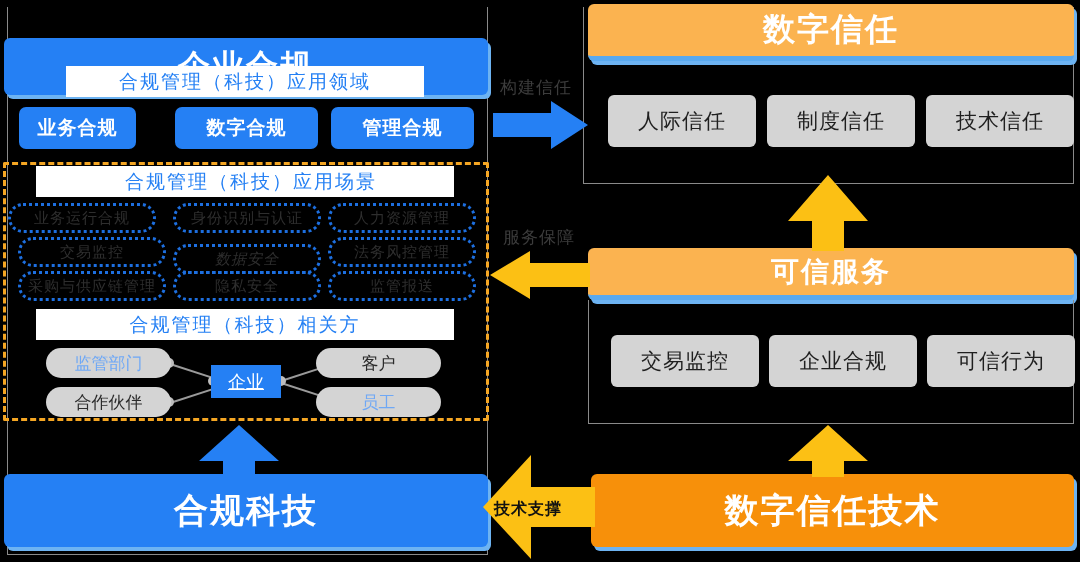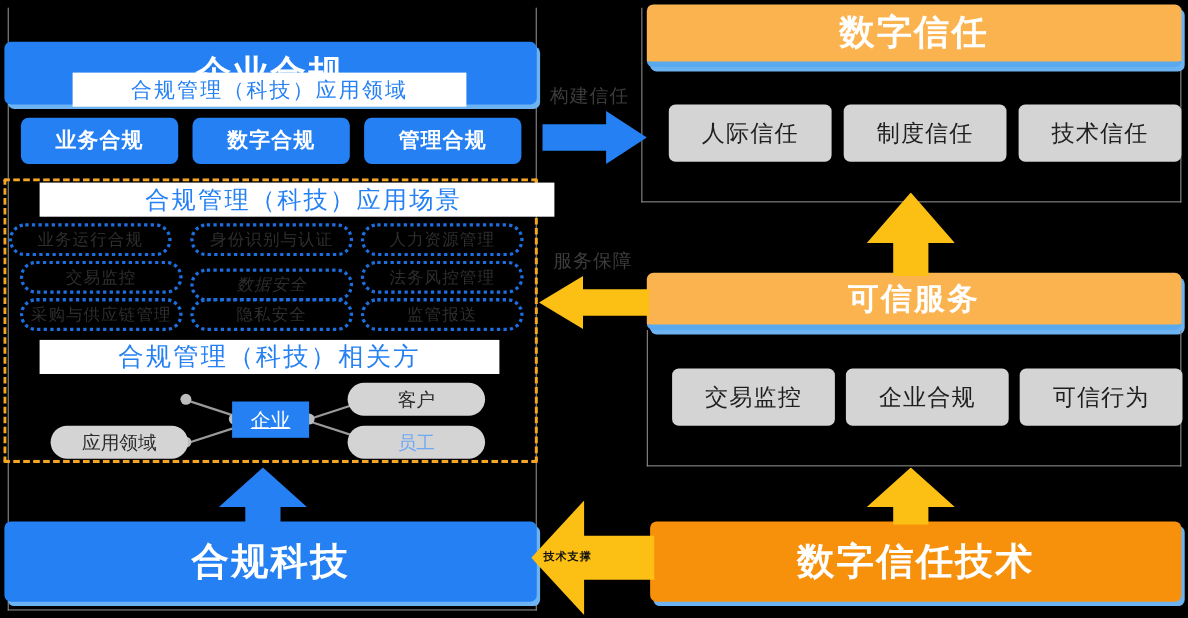--- a/index.html
+++ b/index.html
@@ -73,71 +73,72 @@
     position:absolute; left:3px; top:162px; width:486px; height:259px;
     border:3px dashed #f5a623; border-radius:2px; pointer-events:none;
   }
 
   
   .arrow { position:absolute; }
   .arrow-label {
     position:absolute; color:#3c3c3c; font-size:17px; letter-spacing:1px;
     font-weight:normal; white-space:nowrap;
   }
-  .arrow-label.on-yellow { color:#111; font-weight:bold; font-size:10px; }
+  .arrow-label.on-yellow { color:#111; font-weight:bold; font-size:16px; }
 </style>
 </head>
 <body>
 
 <div class="stage">
 
   <div id="left-column"></div>
   <div id="right-column"></div>
 
   <div class="banner blue" style="left:4px; top:4px; width:484px; height:57px; font-size:32px;margin-top:34px;">企业合规</div>
 
   <div class="whitebar" style="left:66px; top:66px; width:358px; height:31px; font-size:19px;">合规管理（科技）应用领域</div>
 
-  <div class="chip-blue" style="left:19px; top:107px; width:143px; height:42px;">业务合规</div>
+  <div class="chip-blue" style="left:19px; top:107px; width:117px; height:42px;">业务合规</div>
   <div class="chip-blue" style="left:175px; top:107px; width:143px; height:42px;">数字合规</div>
   <div class="chip-blue" style="left:331px; top:107px; width:143px; height:42px;">管理合规</div>
 
   <div id="scope-boundary"></div>
 
-  <div class="whitebar" style="left:36px; top:166px; width:468px; height:31px; font-size:22px;padding-left:12px;">合规管理（科技）应用场景</div>
+  <div class="whitebar" style="left:36px; top:166px; width:418px; height:31px; font-size:19px;padding-left:12px;">合规管理（科技）应用场景</div>
 
   <div class="pill-dotted" style="left:8px; top:203px; width:148px; height:30px;">业务运行合规</div>
   <div class="pill-dotted" style="left:18px; top:237px; width:148px; height:30px;">交易监控</div>
   <div class="pill-dotted" style="left:18px; top:271px; width:148px; height:30px;">采购与供应链管理</div>
   <div class="dots" style="left:18px; top:303px; width:148px; height:14px;">· · · · · ·</div>
 
   <div class="pill-dotted" style="left:173px; top:203px; width:148px; height:30px;">身份识别与认证</div>
   <div class="pill-dotted" style="left:173px; top:244px; width:148px; height:30px;font-style:italic;">数据安全</div>
   <div class="pill-dotted" style="left:173px; top:271px; width:148px; height:30px;">隐私安全</div>
   <div class="dots" style="left:173px; top:303px; width:148px; height:14px;">· · · · · ·</div>
 
   <div class="pill-dotted" style="left:328px; top:203px; width:148px; height:30px;">人力资源管理</div>
   <div class="pill-dotted" style="left:328px; top:237px; width:148px; height:30px;">法务风控管理</div>
   <div class="pill-dotted" style="left:328px; top:271px; width:148px; height:30px;">监管报送</div>
   <div class="dots" style="left:328px; top:303px; width:148px; height:14px;">· · · · · ·</div>
 
-  <div class="whitebar" style="left:36px; top:309px; width:418px; height:31px; font-size:23px;">合规管理（科技）相关方</div>
+  <div class="whitebar" style="left:36px; top:309px; width:418px; height:31px; font-size:19px;">合规管理（科技）相关方</div>
 
   <div class="conn-line" style="left:170px; top:363px; width:58px; transform:rotate(18deg);"></div>
   <div class="conn-line" style="left:170px; top:402px; width:58px; transform:rotate(-18deg);"></div>
   <div class="conn-line" style="left:278px; top:381px; width:58px; transform:rotate(-18deg);"></div>
   <div class="conn-line" style="left:278px; top:381px; width:58px; transform:rotate(18deg);"></div>
   <div class="conn-dot" style="left:164px; top:358px;"></div>
   <div class="conn-dot" style="left:164px; top:397px;"></div>
   <div class="conn-dot" style="left:208px; top:376px;"></div>
   <div class="conn-dot" style="left:276px; top:376px;"></div>
   <div class="conn-dot" style="left:318px; top:358px;"></div>
   <div class="conn-dot" style="left:318px; top:397px;"></div>
 
-  <div class="node" style="left:46px; top:387px; width:125px; height:30px;">应用领域</div>
+  <div class="node link" style="left:46px; top:348px; width:125px; height:30px;">监管部门</div>
+  <div class="node" style="left:46px; top:387px; width:125px; height:30px;">合作伙伴</div>
   <div class="node center" style="left:211px; top:365px; width:70px; height:33px; font-size:18px;">企业</div>
   <div class="node" style="left:316px; top:348px; width:125px; height:30px;">客户</div>
   <div class="node link" style="left:316px; top:387px; width:125px; height:30px;">员工</div>
 
   <div class="banner blue" style="left:4px; top:474px; width:484px; height:73px; font-size:34px;">合规科技</div>
 
   <div class="banner lorange" style="left:588px; top:4px; width:486px; height:57px; font-size:32px; box-shadow:3px 4px 0 0 #6db3f2; border-bottom:5px solid #59a9ef;">数字信任</div>
 
   <div class="chip-gray" style="left:596px; top:95px; width:148px; height:52px;">人际信任</div>
   <div class="chip-gray" style="left:755px; top:95px; width:148px; height:52px;">制度信任</div>

